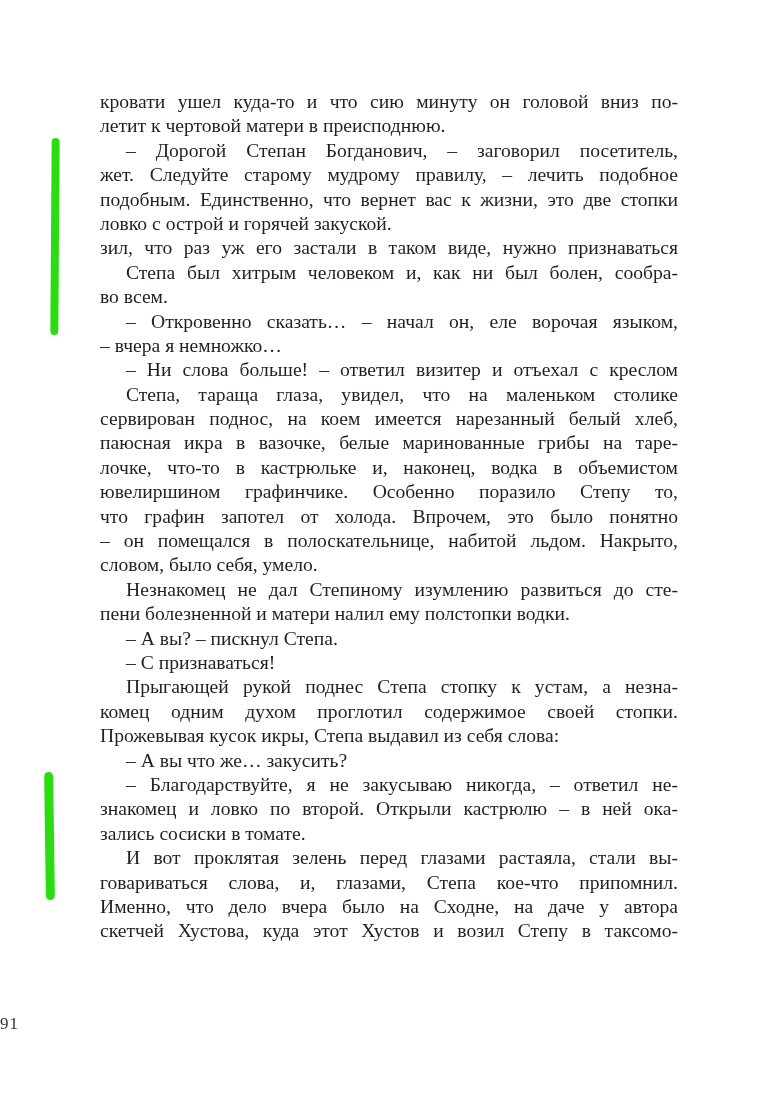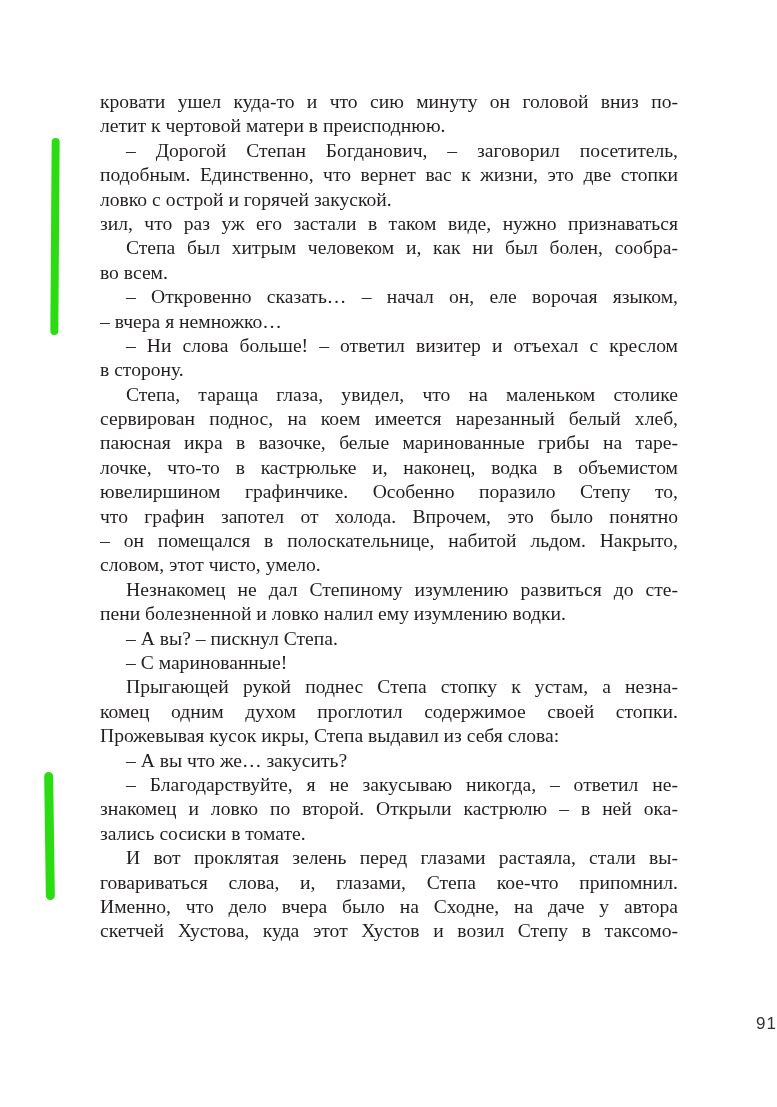--- a/index.html
+++ b/index.html
@@ -43,22 +43,22 @@
     font-family: Liberation Serif, serif;
   }
   .line.indent {
     padding-left: 26px;
   }
   .page-number {
     position: absolute;
     left: 0;
     width: 777px;
     top: 1014px;
-    text-align: right;
-    font-family: Liberation Sans, sans-serif;
+    text-align: left;
+    font-family: Liberation Serif, serif;
     font-size: 17px;
     color: #333333;
     letter-spacing: 1px;
   }
   .marker {
     position: absolute;
     background: #2bdc13;
     border-radius: 5px;
   }
   .marker-1 {
@@ -81,41 +81,41 @@
 
 <div class="page">
 
   <div class="marker marker-1" style="background: rgb(43, 220, 19);"></div>
   <div class="marker marker-2" style="background: rgb(43, 220, 19);"></div>
 
   <div class="text-block">
     <span class="line">кровати ушел куда-то и что сию минуту он головой вниз по-</span>
     <span class="line last">летит к чертовой матери в преисподнюю.</span>
     <span class="line indent">– Дорогой Степан Богданович, – заговорил посетитель,</span>
+    <span class="line">жет. Следуйте старому мудрому правилу, – лечить подобное</span>
     <span class="line">подобным. Единственно, что вернет вас к жизни, это две стопки</span>
     <span class="line last">ловко с острой и горячей закуской.</span>
     <span class="line">зил, что раз уж его застали в таком виде, нужно признаваться</span>
     <span class="line indent">Степа был хитрым человеком и, как ни был болен, сообра-</span>
     <span class="line last">во всем.</span>
     <span class="line indent">– Откровенно сказать… – начал он, еле ворочая языком,</span>
     <span class="line last">– вчера я немножко…</span>
     <span class="line indent">– Ни слова больше! – ответил визитер и отъехал с креслом</span>
-    <span class="line last">в сторону.</span>
     <span class="line indent">Степа, тараща глаза, увидел, что на маленьком столике</span>
     <span class="line">сервирован поднос, на коем имеется нарезанный белый хлеб,</span>
     <span class="line">паюсная икра в вазочке, белые маринованные грибы на таре-</span>
     <span class="line">лочке, что-то в кастрюльке и, наконец, водка в объемистом</span>
     <span class="line">ювелиршином графинчике. Особенно поразило Степу то,</span>
     <span class="line">что графин запотел от холода. Впрочем, это было понятно</span>
     <span class="line">– он помещался в полоскательнице, набитой льдом. Накрыто,</span>
-    <span class="line last">словом, этот чисто, умело.</span>
+    <span class="line last">словом, было себя, умело.</span>
     <span class="line indent">Незнакомец не дал Степиному изумлению развиться до сте-</span>
-    <span class="line last">пени болезненной и ловко налил ему изумлению водки.</span>
+    <span class="line last">пени болезненной и матери налил ему полстопки водки.</span>
     <span class="line indent last">– А вы? – пискнул Степа.</span>
-    <span class="line indent last">– С маринованные!</span>
+    <span class="line indent last">– С признаваться!</span>
     <span class="line indent">Прыгающей рукой поднес Степа стопку к устам, а незна-</span>
     <span class="line">комец одним духом проглотил содержимое своей стопки.</span>
     <span class="line last">Прожевывая кусок икры, Степа выдавил из себя слова:</span>
     <span class="line indent last">– А вы что же… закусить?</span>
     <span class="line indent">– Благодарствуйте, я не закусываю никогда, – ответил не-</span>
     <span class="line">знакомец и ловко по второй. Открыли кастрюлю – в ней ока-</span>
     <span class="line last">зались сосиски в томате.</span>
     <span class="line indent">И вот проклятая зелень перед глазами растаяла, стали вы-</span>
     <span class="line">говариваться слова, и, глазами, Степа кое-что припомнил.</span>
     <span class="line">Именно, что дело вчера было на Сходне, на даче у автора</span>

